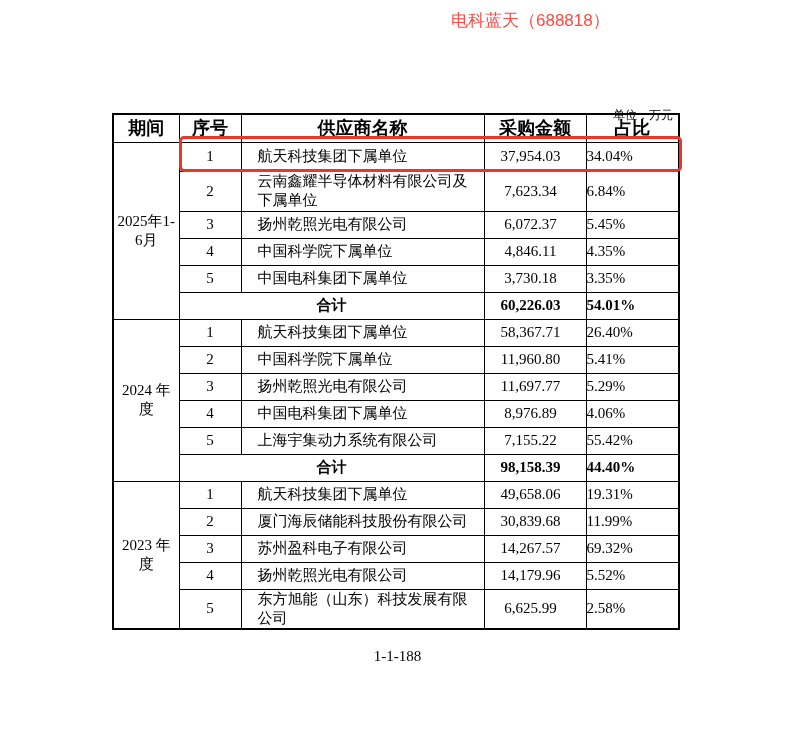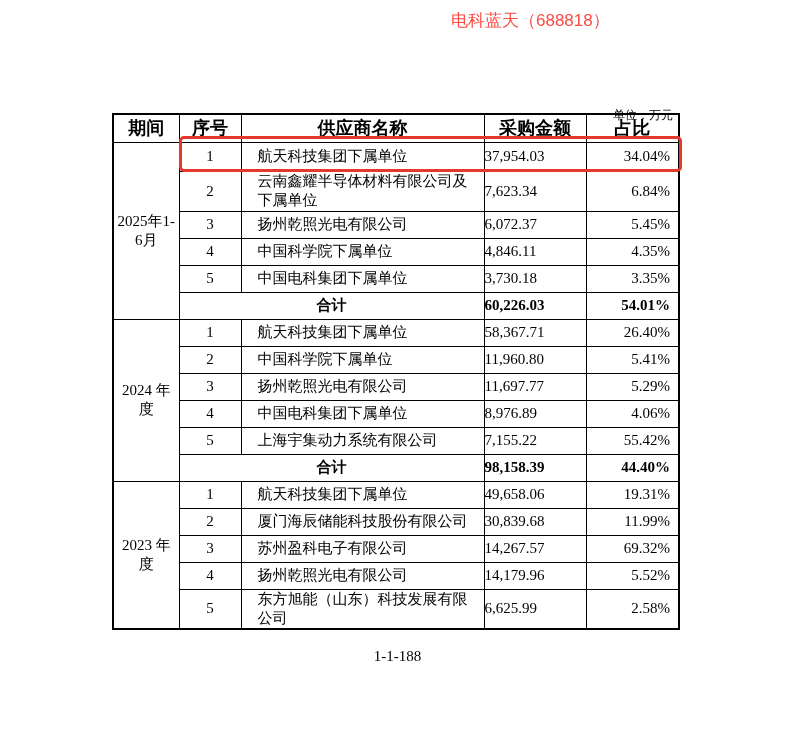--- a/index.html
+++ b/index.html
@@ -44,22 +44,22 @@
     font-size:15px;
     overflow:hidden;
   }
   table.suppliers th {
     font-family:"Liberation Sans","DejaVu Sans",sans-serif;
     font-weight:bold; text-align:center; font-size:18px;
   }
   td.period { text-align:center; font-size:14px; line-height:19px; padding:0 3px; }
   td.no { text-align:center; }
   td.supplier { text-align:left; padding-left:16px; line-height:19px; padding-right:4px; }
-  td.amount { text-align:left; padding-right:9px; }
-  td.ratio { text-align:right; padding-right:8px; }
+  td.amount { text-align:center; padding-right:9px; }
+  td.ratio { padding-right:8px; }
   td.total-label {
     font-family:"Liberation Sans","DejaVu Sans",sans-serif;
     font-weight:bold; text-align:center;margin-top:12px;
   }
   tr.bold td { font-weight:bold; }
   tr.rh-28 { height:28px; } tr.rh-29 { height:29px; }
   tr.rh-40 { height:40px; } tr.rh-27 { height:27px; }
   .highlight-box {
     position:absolute; left:179px; top:136px;
     width:503px; height:36px;

